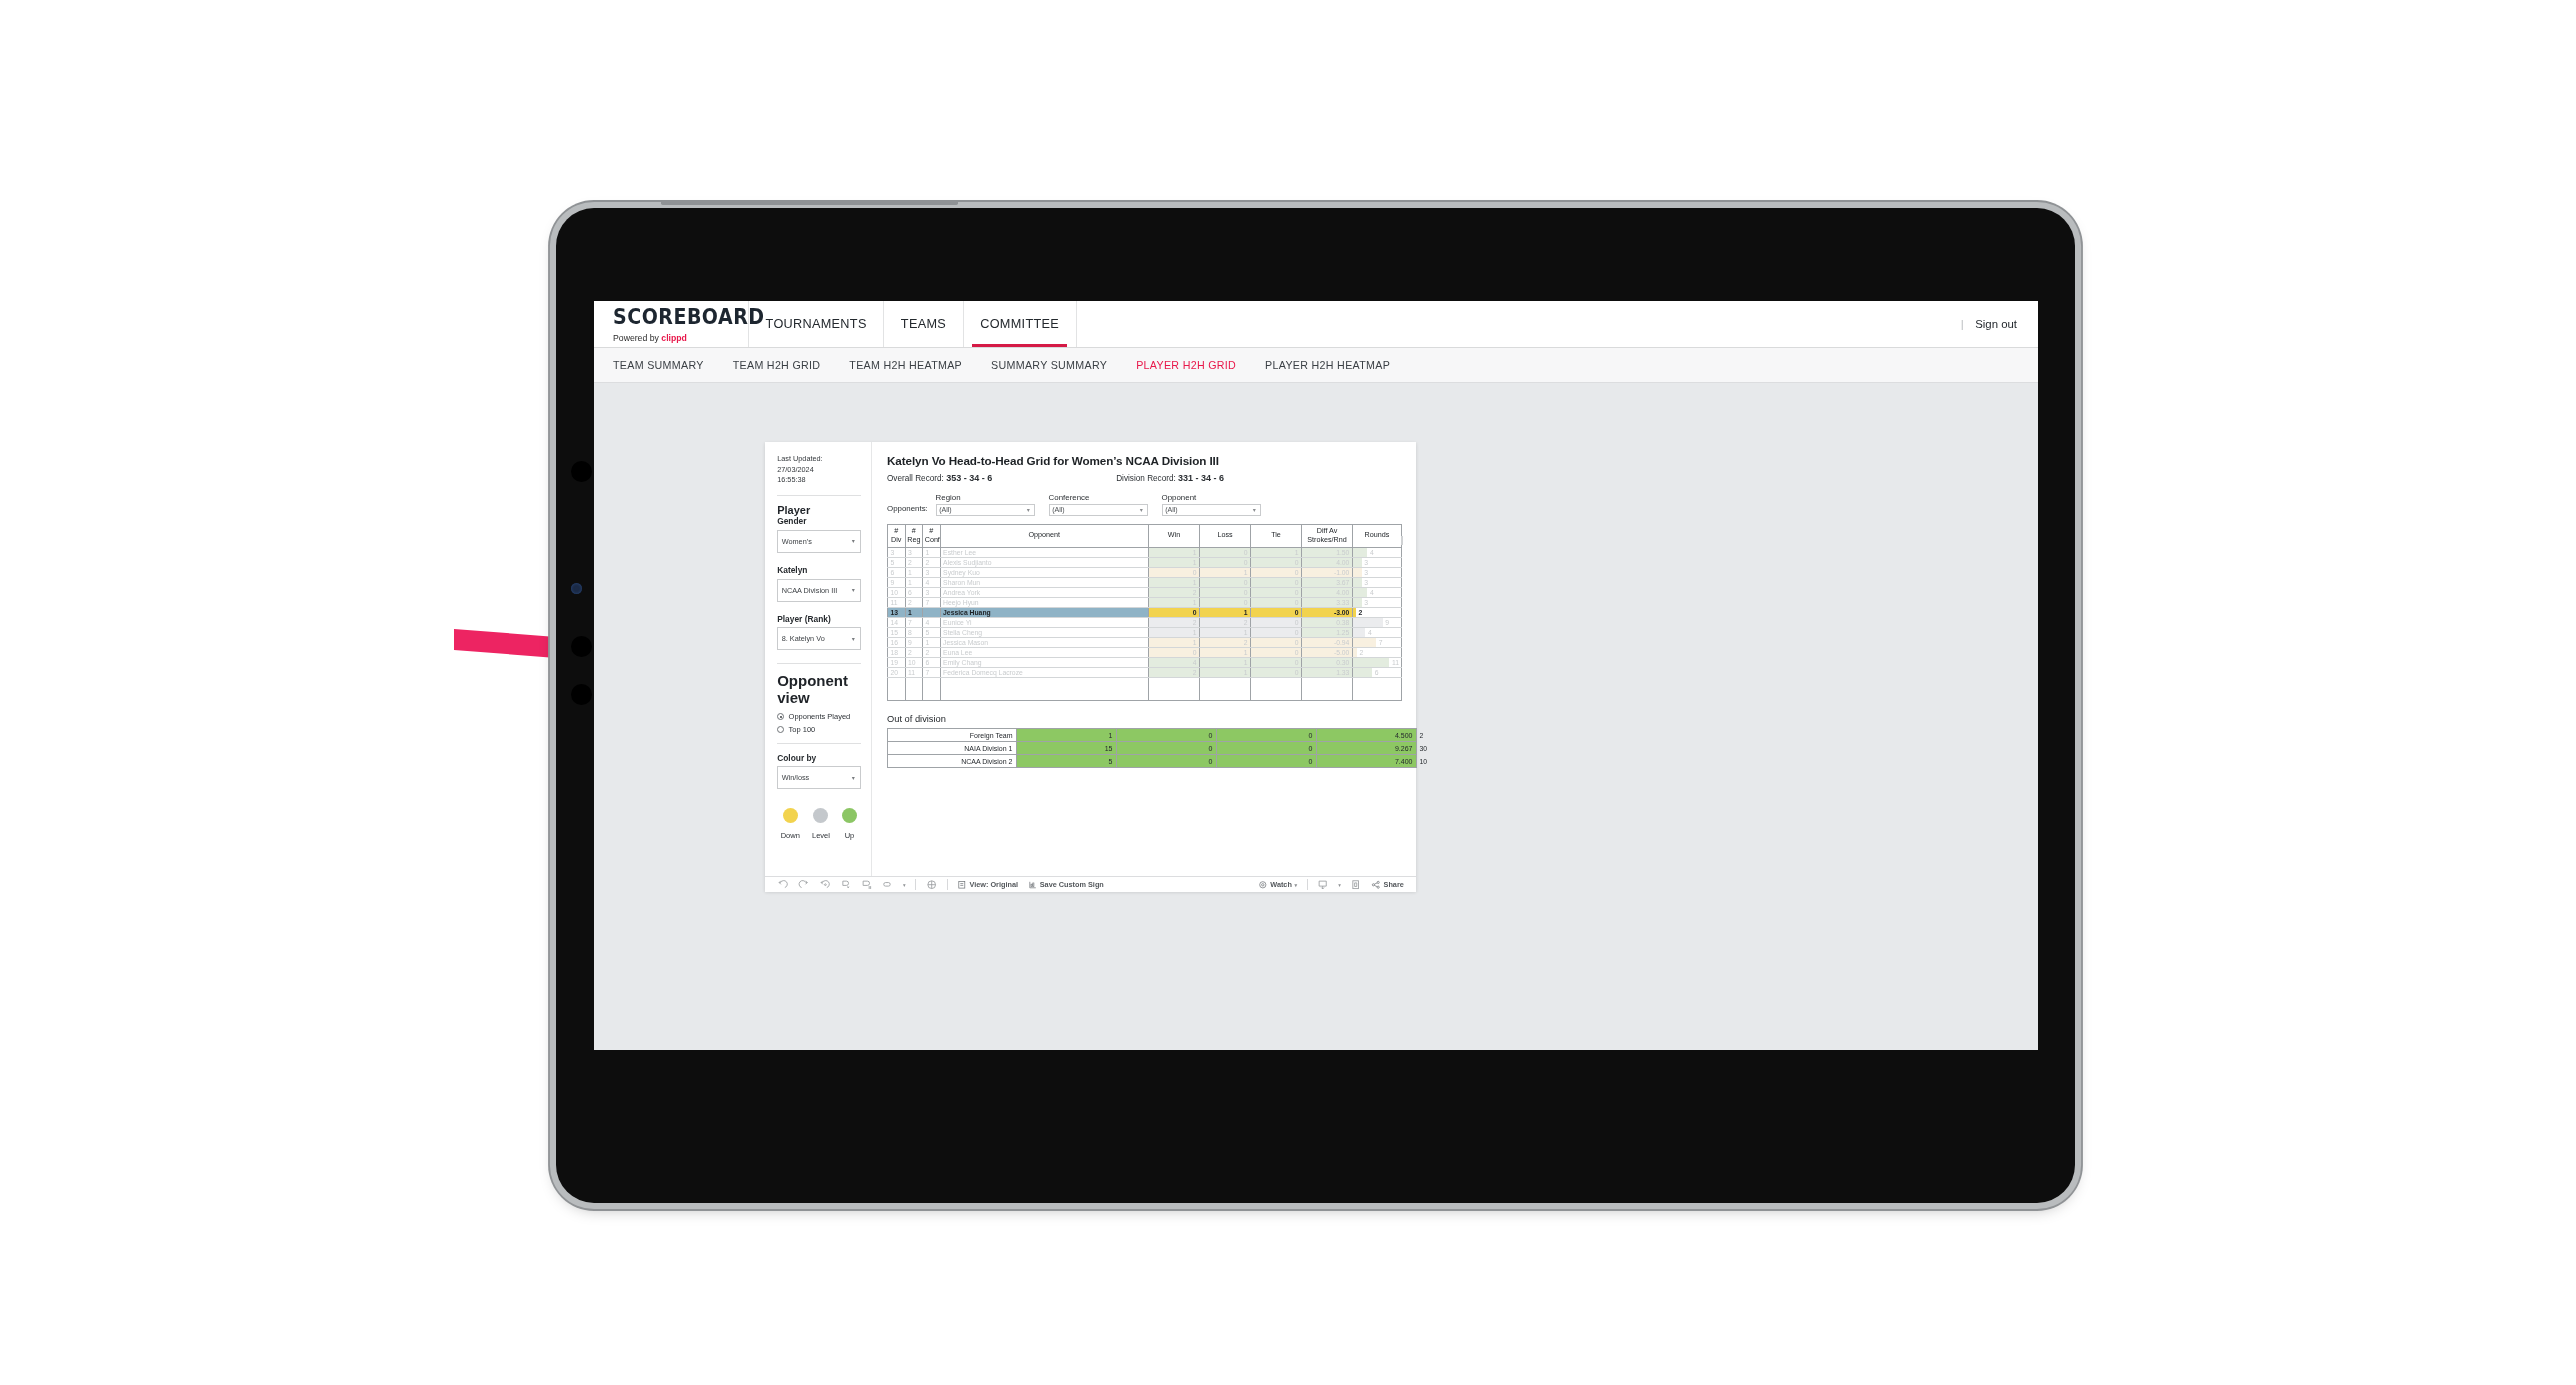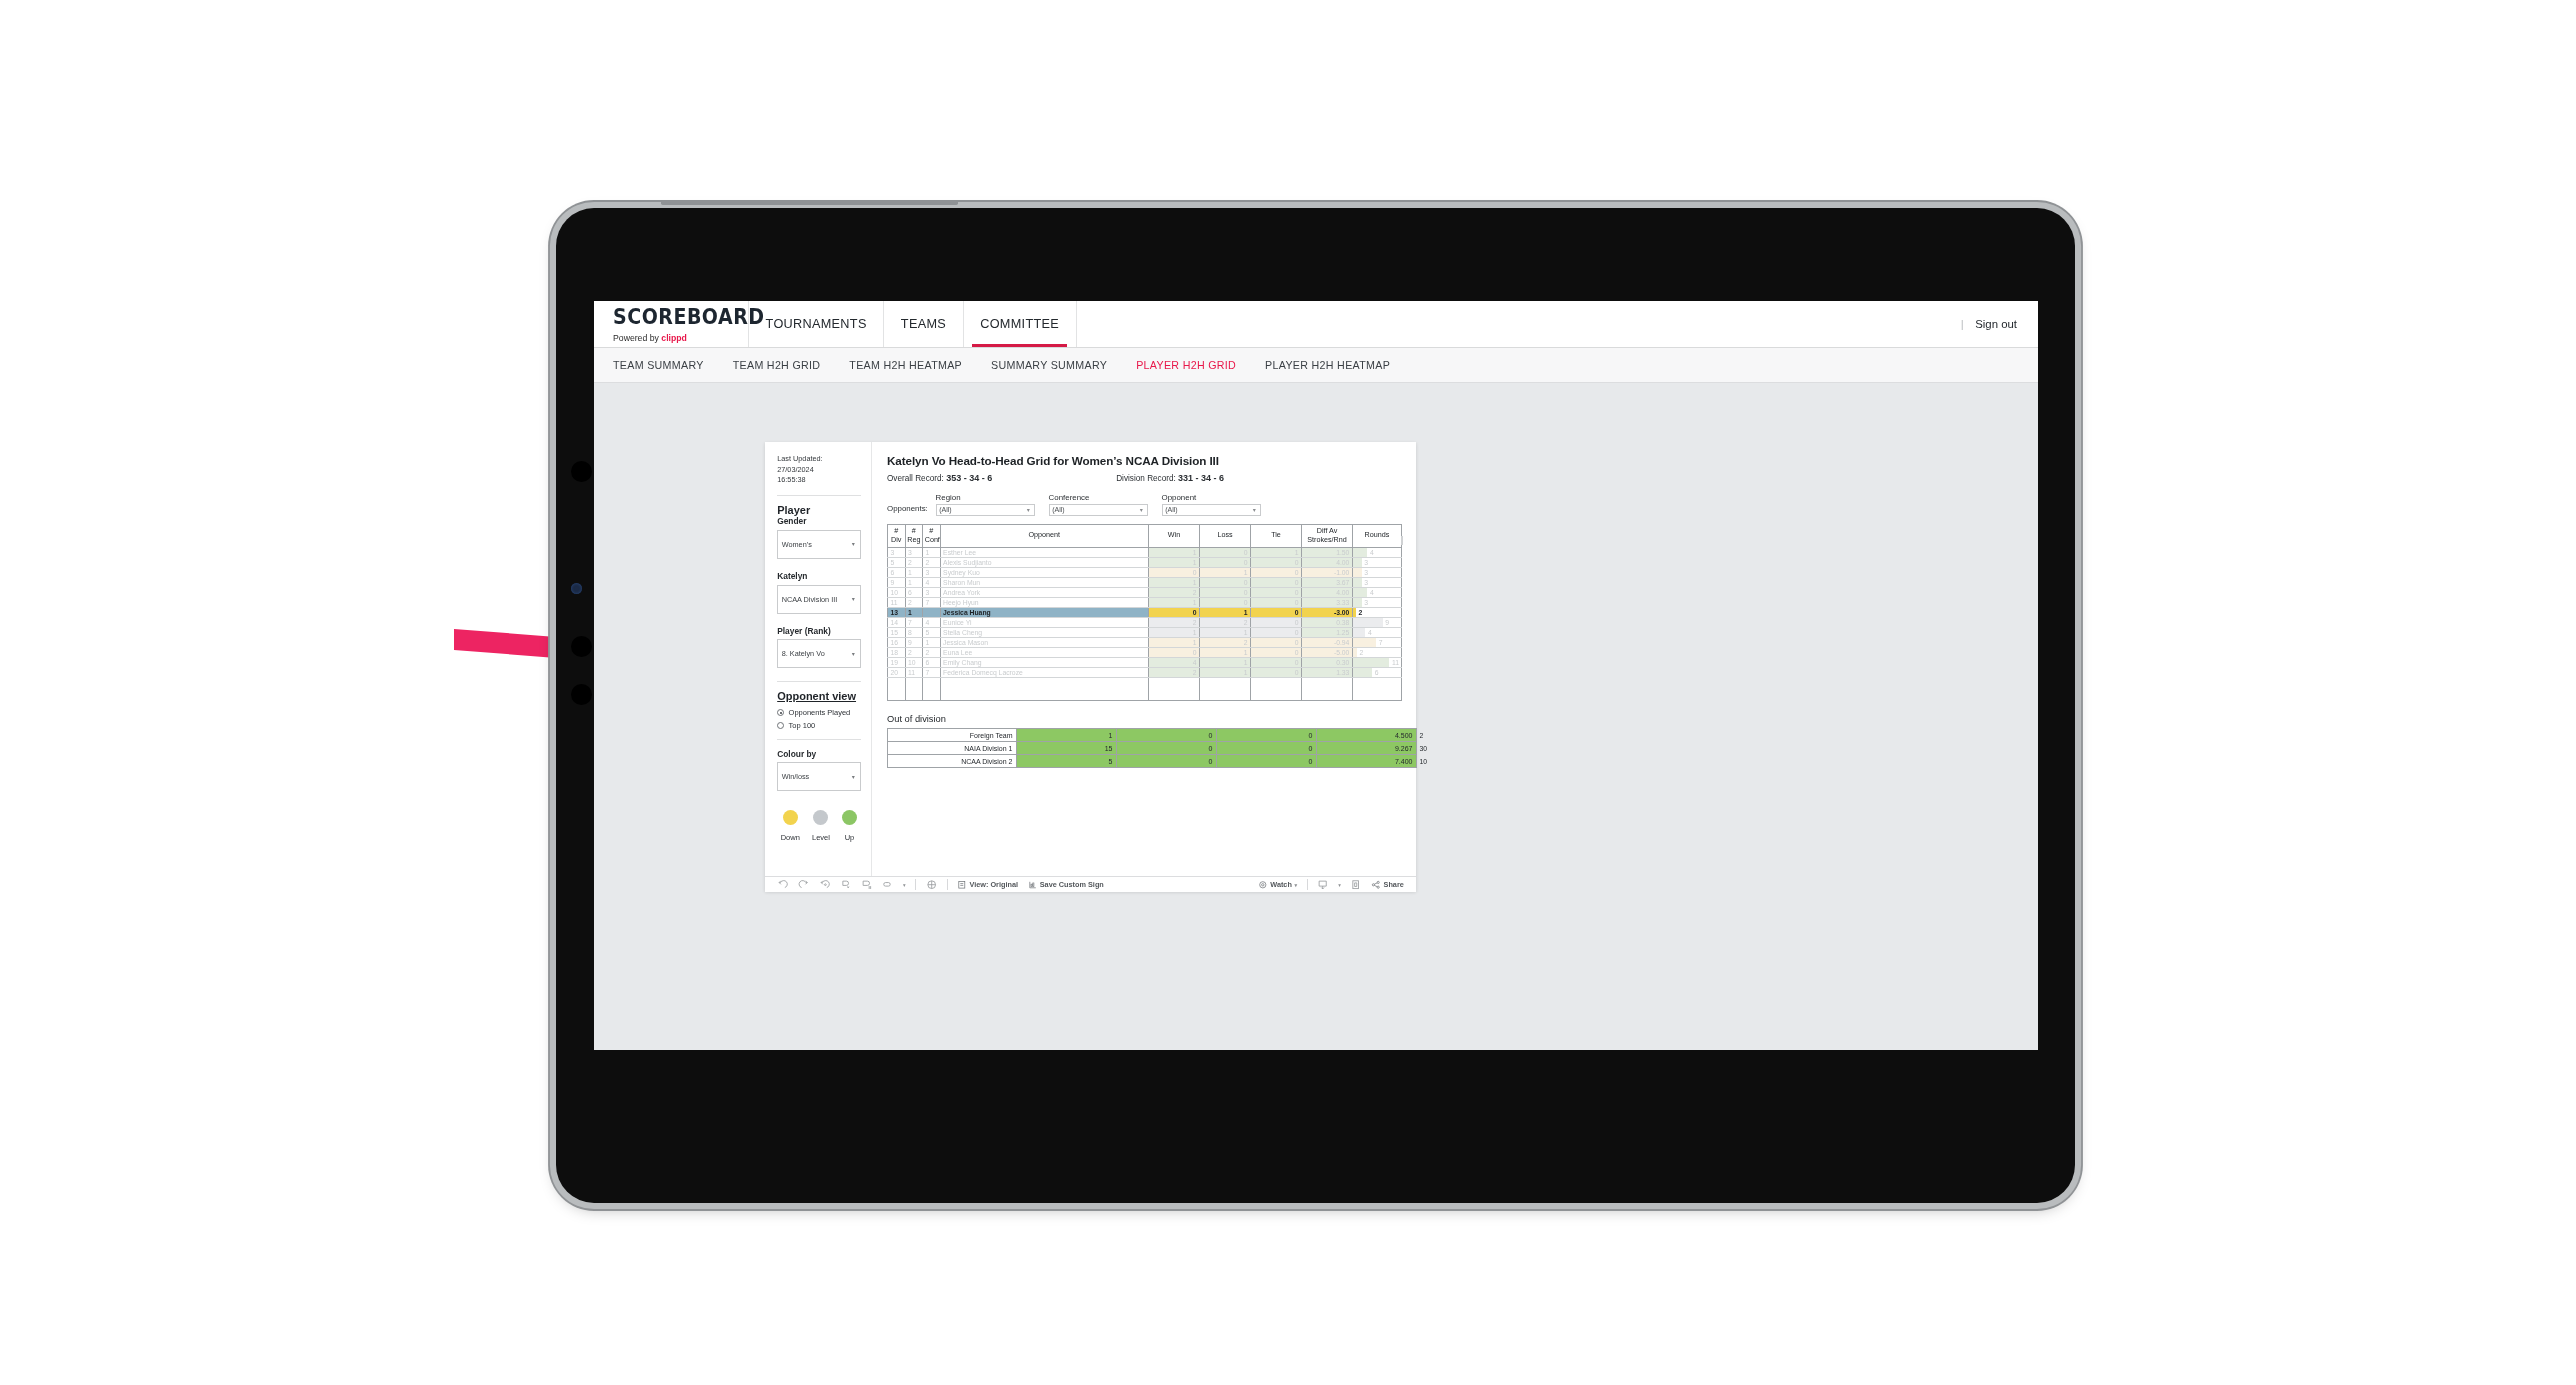--- a/index.html
+++ b/index.html
@@ -96,26 +96,26 @@
   }
   .vizbody{ display:flex; flex:1; min-height:0; }
 
   
   .side{ width:107px; padding:12.2px 10.5px 0 12.2px; border-right:0.9px solid #e6e7e8; font-size:7.9px; color:#2d3136;}
   .side .upd{ font-size:7.3px; line-height:1.42; color:#34383c; }
   .hr{ height:0.9px; background:#dfe0e1; margin:9.6px 0 8.7px; }
   .side h3{ font-size:11px; font-weight:600; color:#1f2328; }
   .flab{ font-size:8.4px; font-weight:700; color:#262a2e; margin-bottom:3.5px;}
   .sel{
-    height:29px; border:0.9px solid #c9cbcd; background:#fff;
+    height:23px; border:0.9px solid #c9cbcd; background:#fff;
     display:flex; align-items:center; justify-content:space-between;
     padding:0 3.5px; font-size:7.3px; color:#3b3f43; margin-bottom:12.2px;
   }
   .sel .cv{ font-size:5.2px; color:#7a7d80; }
-  .side h4{ font-size:11px; font-weight:600; color:#1f2328; margin:3.5px 0 6.1px;text-decoration:underline; }
+  .side h4{ font-size:15px; font-weight:600; color:#1f2328; margin:3.5px 0 6.1px; }
   .radio{ display:flex; align-items:center; gap:4.4px; font-size:7.5px; color:#2d3136; margin-bottom:3.5px;}
   .rdot{ width:7px;height:7px;border-radius:50%;border:1px solid #6f7377; position:relative; flex:0 0 auto;}
   .rdot.on::after{content:"";position:absolute;inset:1.4px;border-radius:50%;background:#3b3f43;}
   .legend{ display:flex; justify-content:space-between; padding:0 3.5px; margin-top:18.3px;}
   .lg{ text-align:center; }
   .lg .dot{ width:15px;height:15px;border-radius:50%; margin:0 auto 7.9px;}
   .lg .lbl{ font-size:7.5px; color:#2d3136;}
 
   
   .main{ flex:1; padding:12.2px 14px 0 15px; min-width:0; position:relative;}

